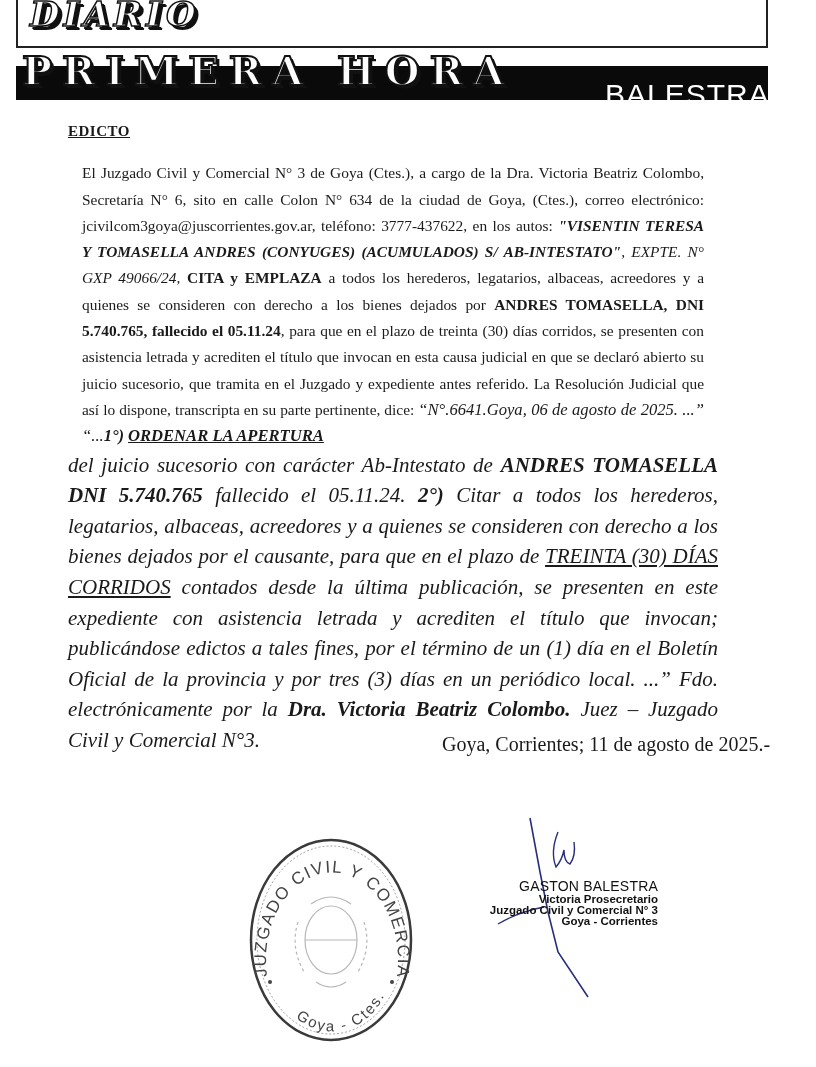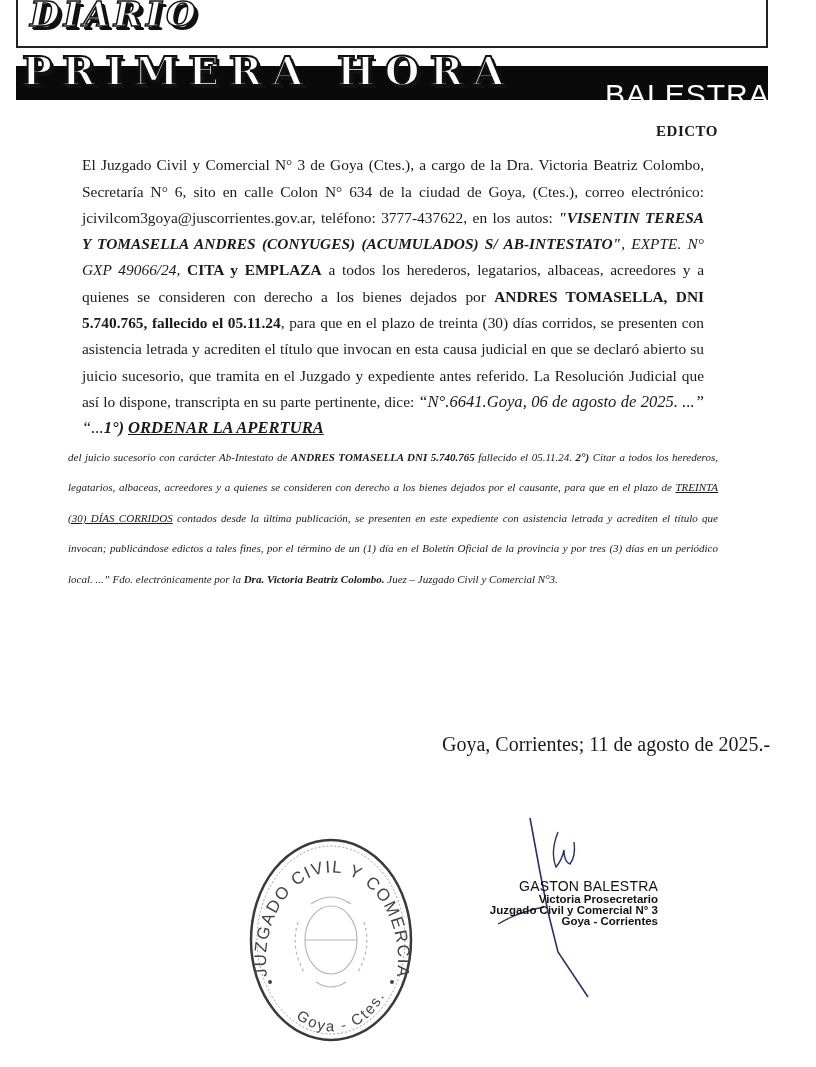--- a/index.html
+++ b/index.html
@@ -9,26 +9,26 @@
   .masthead { position: absolute; left: 0; top: 0; width: 756px; height: 102px; }
   .frame { position: absolute; left: 16px; top: -4px; width: 752px; height: 52px; border: 2px solid #222; border-top: none; box-sizing: border-box; }
   .black-band { position: absolute; left: 16px; top: 66px; width: 752px; height: 34px; background: #0a0a0a; }
   .diario { position: absolute; left: 30px; top: -6px; font-family: "DejaVu Serif", serif; font-weight: bold; font-style: italic; font-size: 34px; letter-spacing: 4px; color: #fff; -webkit-text-stroke: 1.5px #111; text-shadow: 3px 3px 0 #111, 4px 4px 0 #111; }
   .primera { position: absolute; left: 22px; top: 40px; font-family: "DejaVu Serif", serif; font-weight: bold; font-size: 40px; letter-spacing: 10px; color: #fff; -webkit-text-stroke: 2px #111; text-shadow: 3px 3px 0 #111; line-height: 62px; white-space: nowrap; }
   .edictos-tag { position: absolute; left: 605px; top: 80px; font-family: "Liberation Sans", sans-serif; font-size: 30px; color: #fff; letter-spacing: 1px; line-height: 30px; height: 20px; overflow: hidden; }
   .date-line { position: absolute; left: 380px; top: 16px; font-family: "Liberation Sans", sans-serif; font-weight: bold; font-size: 19px; color: #000; letter-spacing: 0.2px; }
 
   
   .doc { position: absolute; left: 68px; top: 118px; width: 650px; font-size: 15.4px; line-height: 26.3px; text-align: justify; }
-  .title { text-align: right; font-weight: bold; font-size: 15px; margin-bottom: 8px; letter-spacing: 0.5px; }
+  .title { text-align: left; font-weight: bold; text-decoration: underline; font-size: 15px; margin-bottom: 16px; letter-spacing: 0.5px; }
   .p1 { text-indent: 0; text-align: justify; text-align-last: auto; padding: 0 14px; }
   .p1 .b { font-weight: bold; }
   .p1 .bi { font-weight: bold; font-style: italic; }
   .p1 .i { font-style: italic; }
-  .p2 { font-style: italic; font-size: 11px; line-height: 30.6px; margin-top: 0; }
+  .p2 { font-style: italic; font-size: 21px; line-height: 30.6px; margin-top: 0; }
   .p2 .b { font-weight: bold; }
   .p2 .u { text-decoration: underline; }
   .sign-place { position: absolute; left: 442px; top: 733px; font-size: 20px; }
 
   
   .stamp { position: absolute; left: 246px; top: 832px; width: 170px; height: 210px; }
   .signature { position: absolute; left: 478px; top: 812px; width: 190px; height: 190px; }
   .sig-text { position: absolute; left: 488px; top: 879px; width: 170px; text-align: right; font-family: "Liberation Sans", sans-serif; color: #111; }
   .sig-name { font-size: 14px; font-weight: normal; letter-spacing: 0.2px; line-height: 15px; }
   .sig-role { font-size: 11.5px; font-weight: bold; line-height: 11px; }

